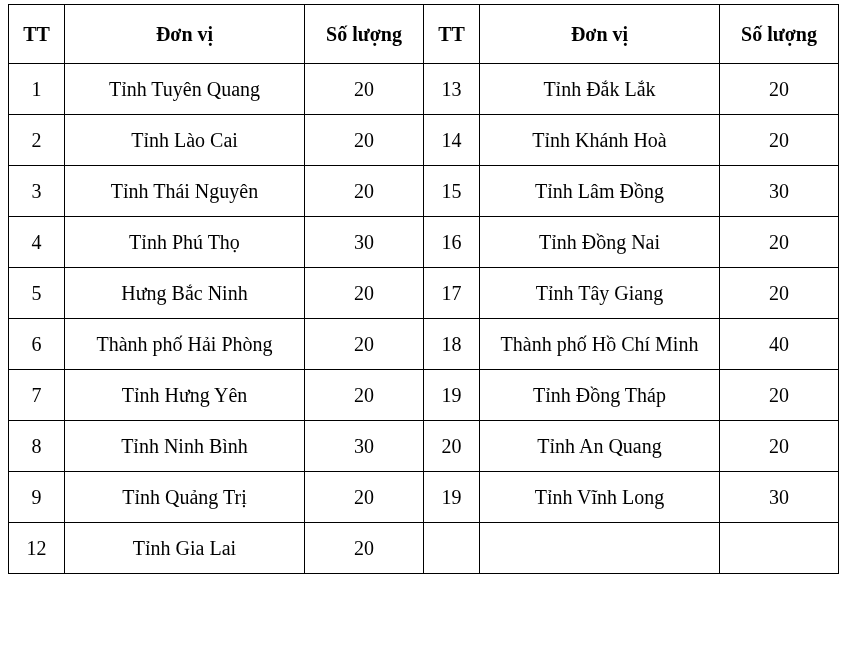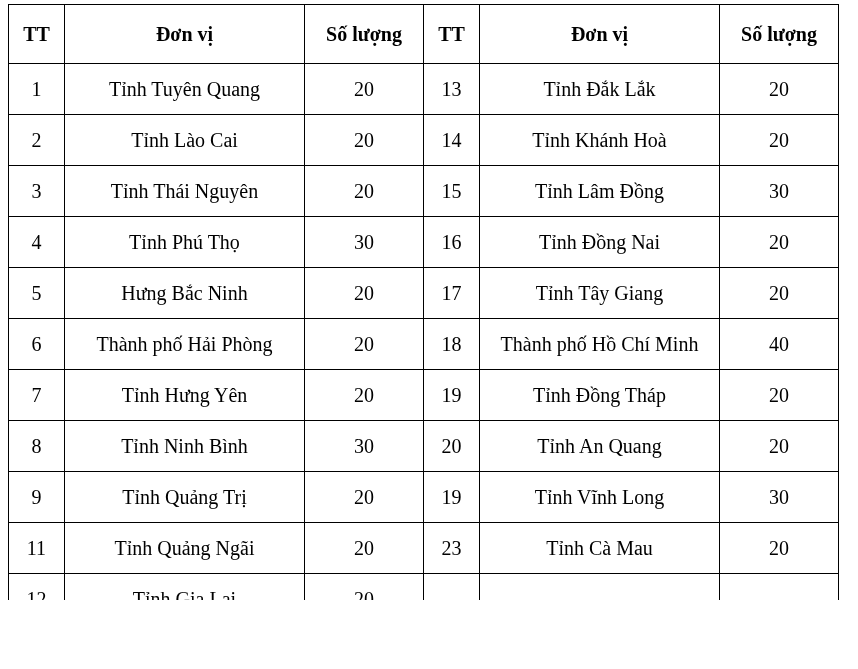--- a/index.html
+++ b/index.html
@@ -149,28 +149,20 @@
       </tr>
       <tr>
         <td class="tt-cell">9</td>
         <td class="unit-cell">Tỉnh Quảng Trị</td>
         <td class="qty-cell">20</td>
         <td class="tt-cell">19</td>
         <td class="unit-cell">Tỉnh Vĩnh Long</td>
         <td class="qty-cell">30</td>
       </tr>
       <tr>
-        <td class="tt-cell">11</td>
-        <td class="unit-cell">Tỉnh Quảng Ngãi</td>
-        <td class="qty-cell">20</td>
-        <td class="tt-cell">23</td>
-        <td class="unit-cell">Tỉnh Cà Mau</td>
-        <td class="qty-cell">20</td>
-      </tr>
-      <tr>
         <td class="tt-cell">12</td>
         <td class="unit-cell">Tỉnh Gia Lai</td>
         <td class="qty-cell">20</td>
         <td class="tt-cell empty-cell"></td>
         <td class="unit-cell empty-cell"></td>
         <td class="qty-cell empty-cell"></td>
       </tr>
     </tbody>
   </table>
 </div>

